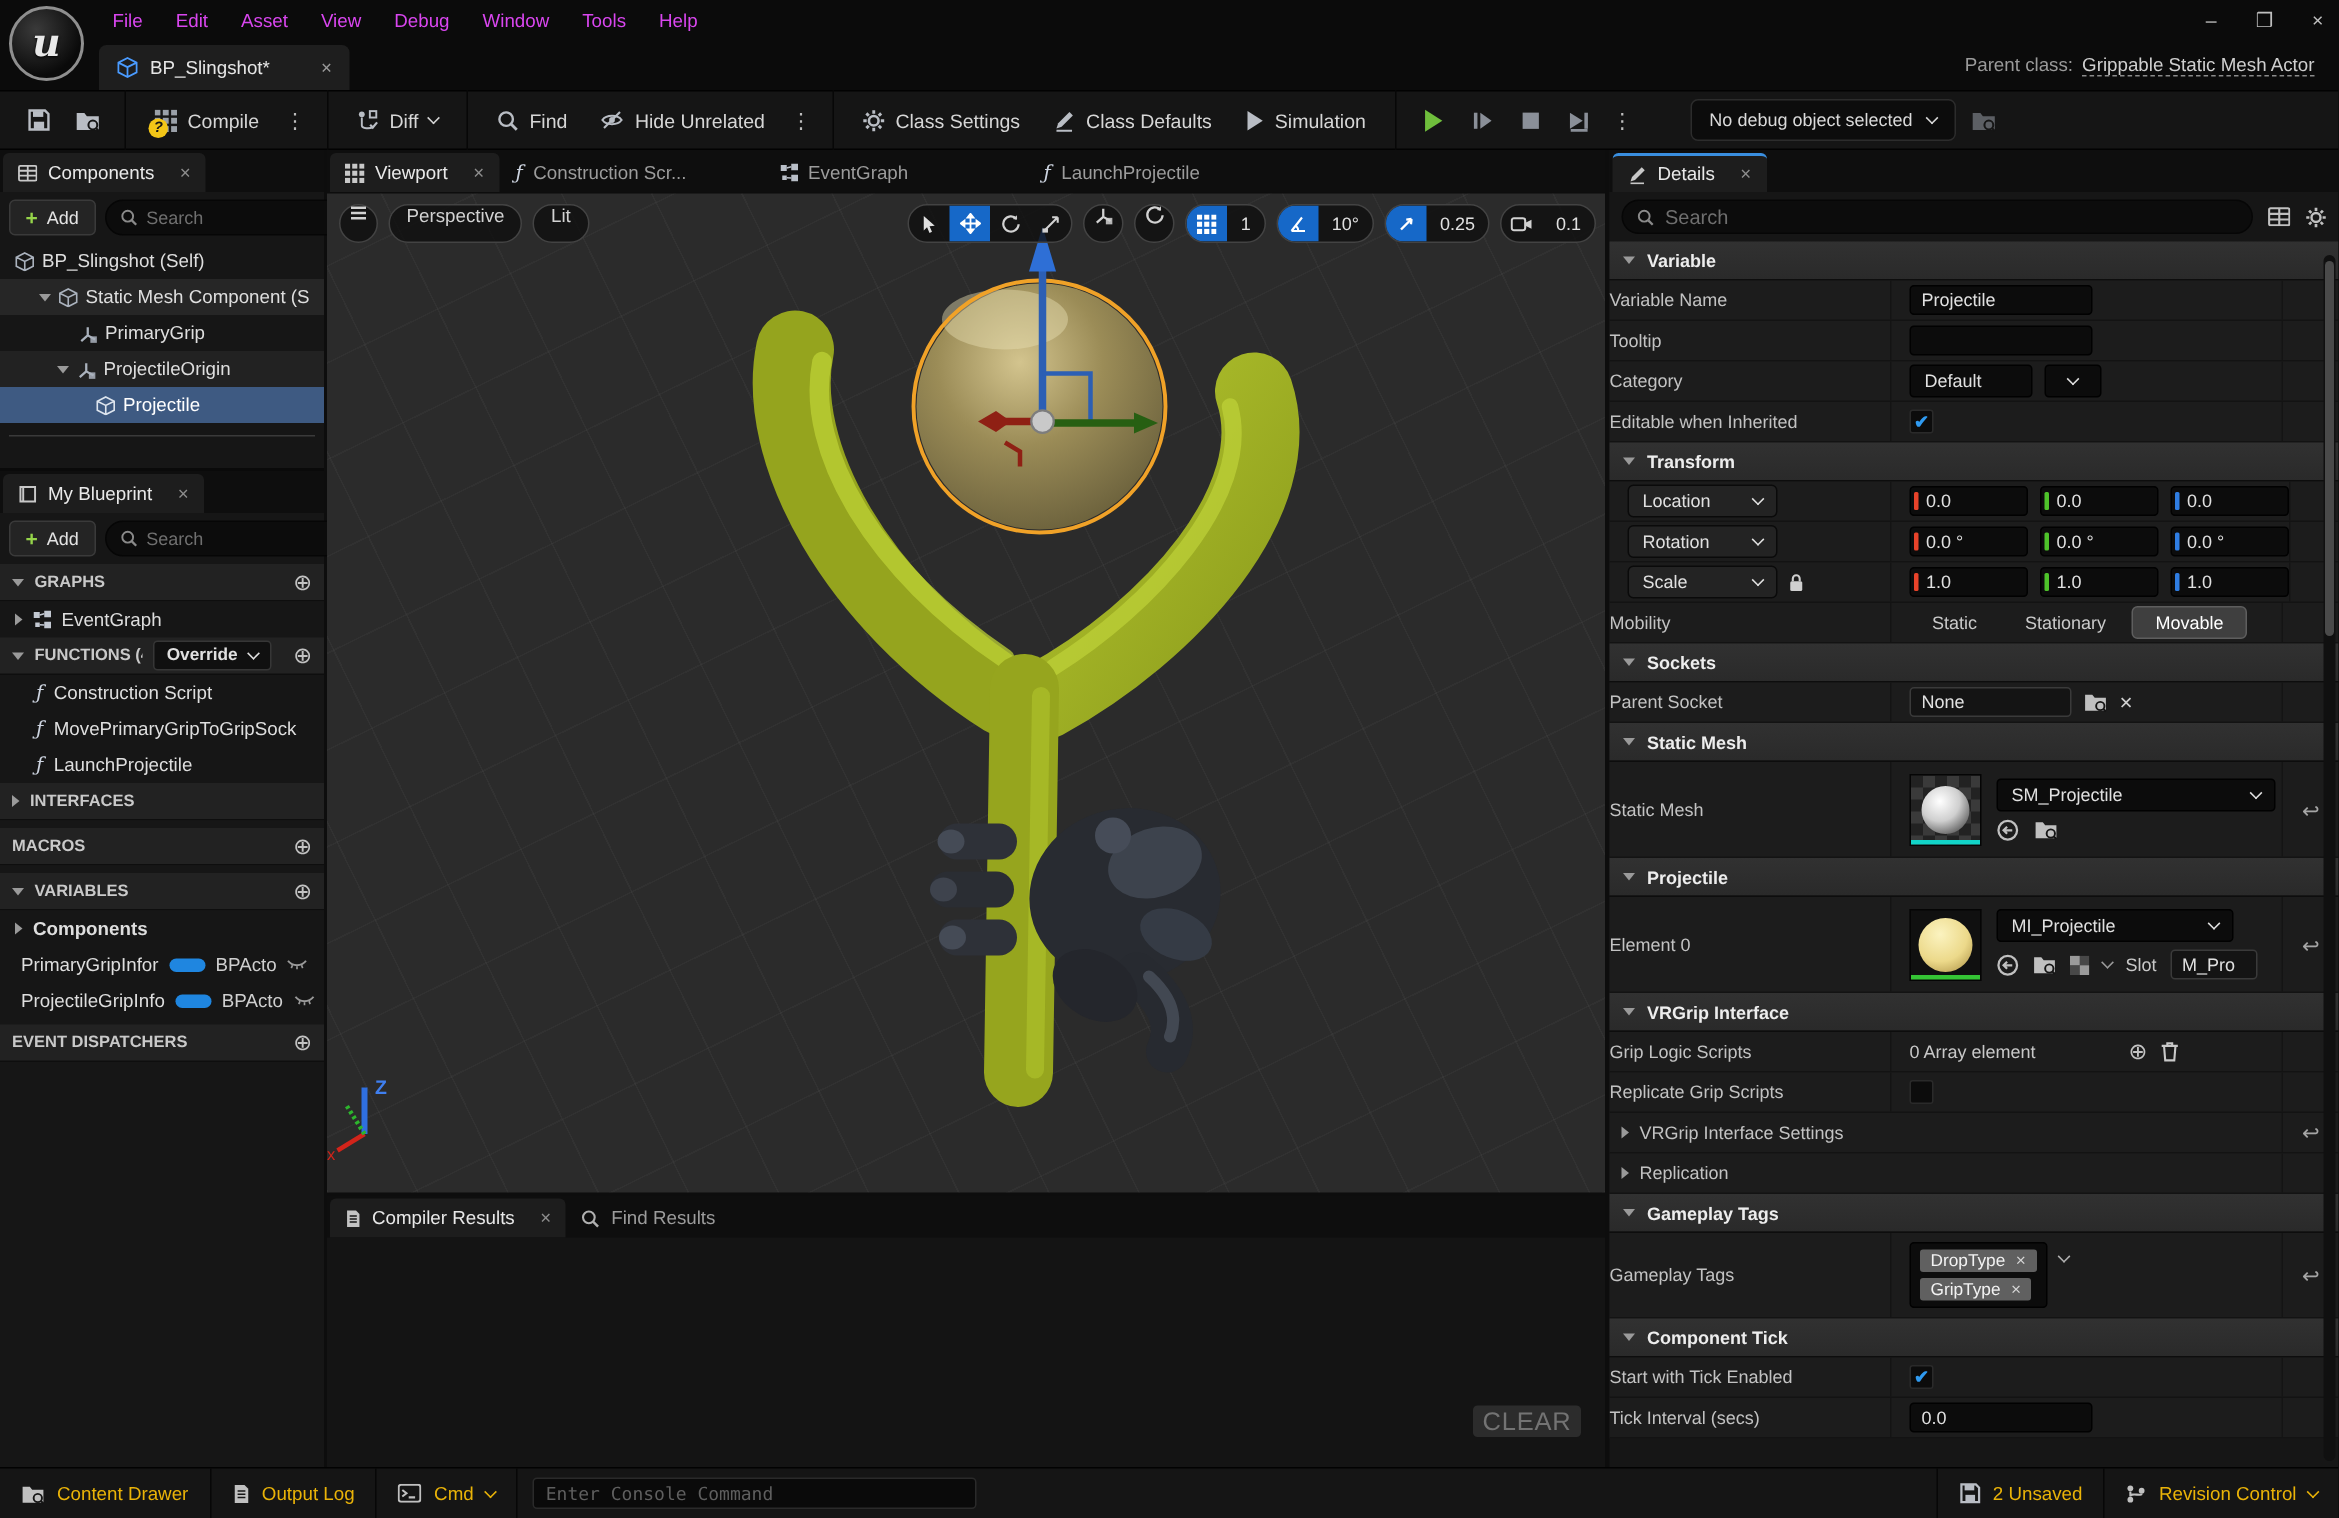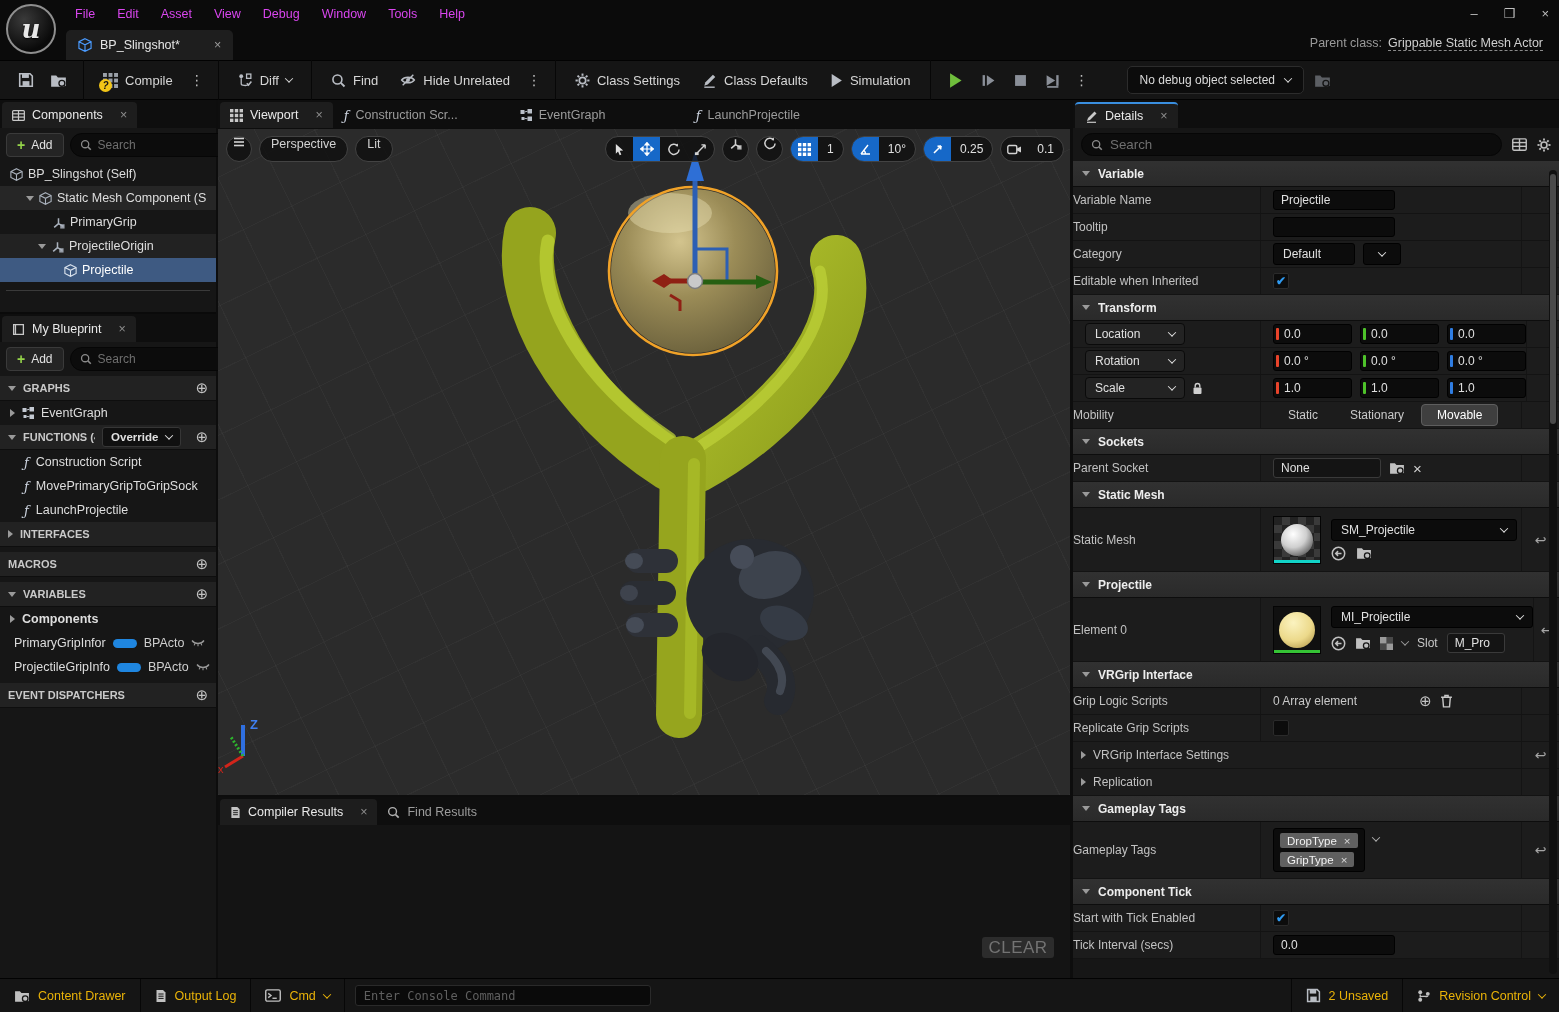--- a/index.html
+++ b/index.html
@@ -972,21 +972,21 @@
   <div class="drow" style="min-height:64px">
     <div class="dname">
         <span>Element 0</span>
       </div>
     <div class="dval" style="padding:7px 0 7px 12px;gap:10px">
       <span class="thumb" style="background:#101010">
           <span class="sphere-y"></span>
           <span class="bar" style="background:#35c435"></span>
         </span>
       <span style="display:flex;flex-direction:column;gap:5px">
-        <span class="selectdd" style="width:202px">
+        <span class="selectdd" style="width:158px">
             <span>MI_Projectile</span>
             <span class="chev"></span>
           </span>
         <span style="display:flex;gap:9px;align-items:center">
           <svg width="15" height="15" viewBox="0 0 14 14" style="color:#c0c0c0">
               <use href="#i-usearrow"></use>
             </svg>
           <svg width="16" height="14" viewBox="0 0 15 13" style="color:#c0c0c0">
               <use href="#i-folder"></use>
             </svg>

